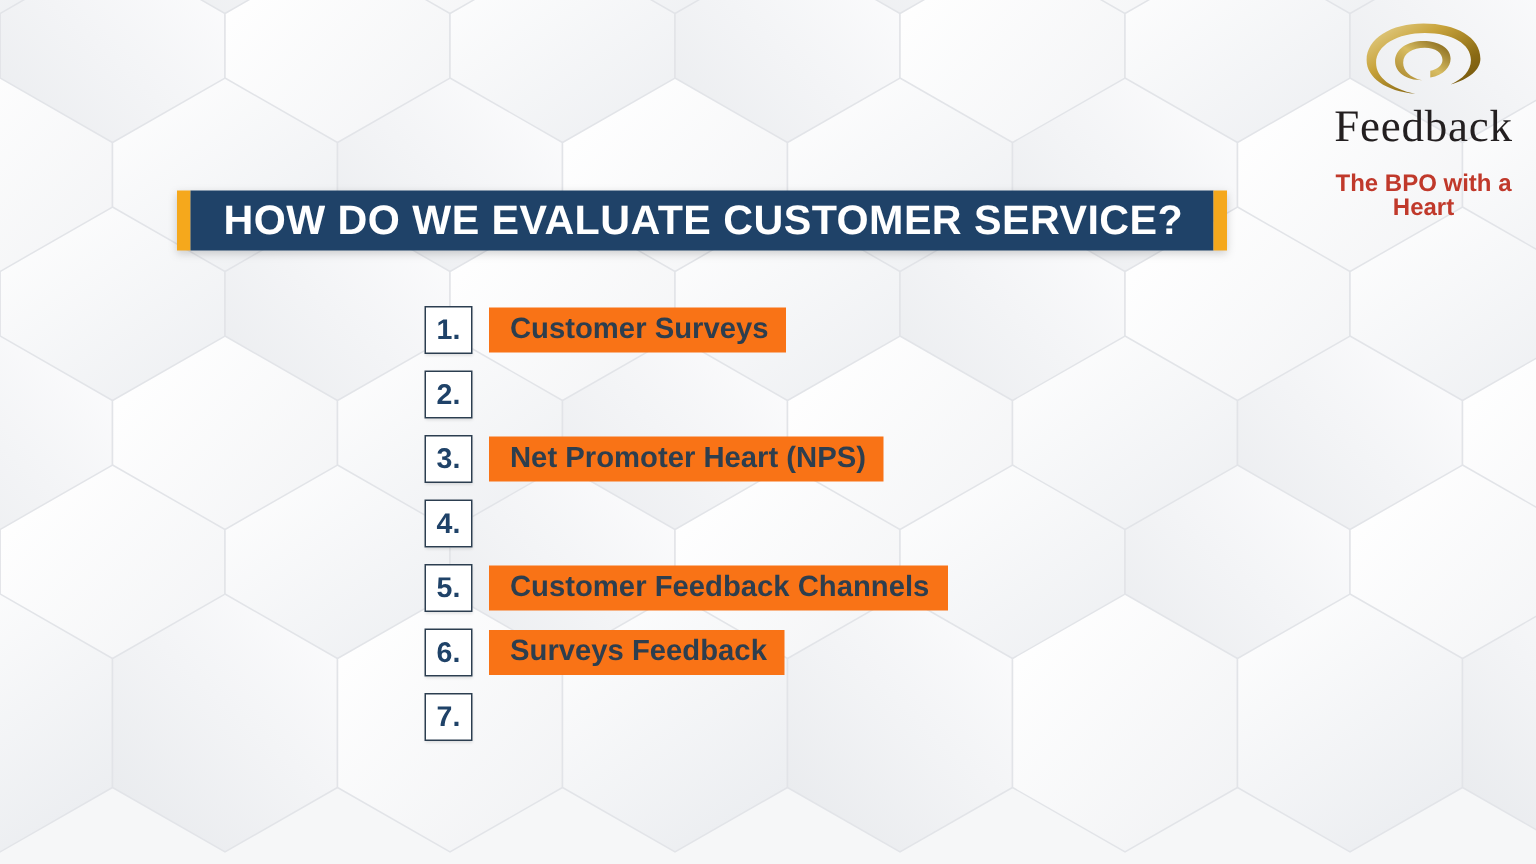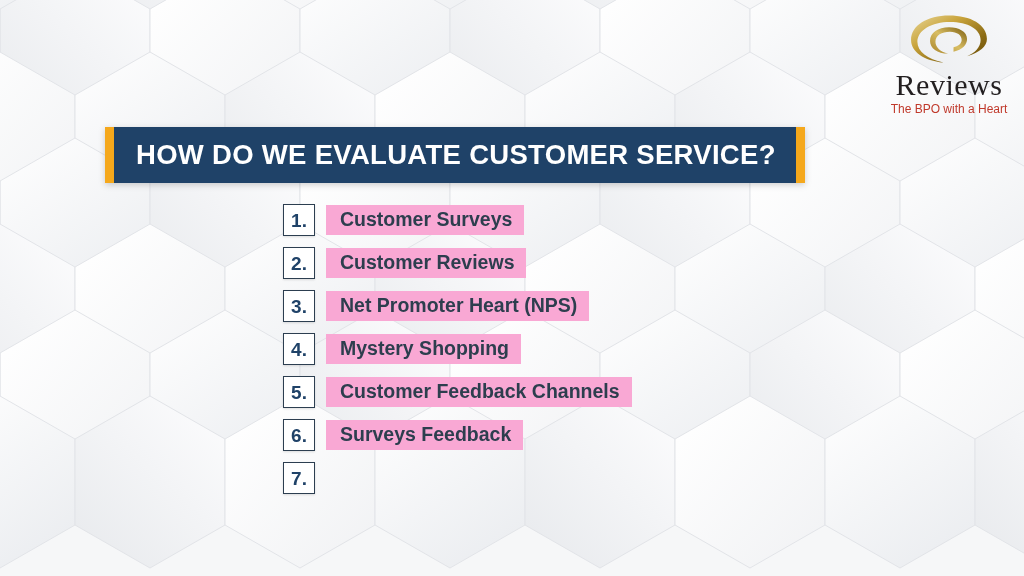--- a/index.html
+++ b/index.html
@@ -29,23 +29,23 @@
   #hex-svg {
     position: absolute;
     inset: 0;
     width: 1024px;
     height: 576px;
   }
 
   
   #title-banner {
     position: absolute;
-    left: 105px;
+    left: 118px;
     top: 127px;
-    height: 56px;
+    height: 40px;
     display: flex;
     align-items: stretch;
     filter: drop-shadow(0 2px 3px rgba(0,0,0,0.18));
   }
   .banner-accent {
     width: 9px;
     background: #f5a81c;
   }
   #banner-body {
     background: #1f4268;
@@ -86,21 +86,21 @@
     box-shadow: 0 1px 2px rgba(0,0,0,0.12);
   }
   .num-box span {
     color: #1f4268;
     font-size: 19px;
     font-weight: bold;
     line-height: 1;
   }
   .item-bar {
     margin-left: 11px;
-    background: #f9a8d4;
+    background: #f97316;
     height: 30px;
     display: flex;
     align-items: center;
     padding: 0 12px 0 14px;
   }
   .item-bar span {
     color: #2d3e4e;
     font-size: 19.5px;
     font-weight: bold;
     white-space: nowrap;
@@ -122,24 +122,24 @@
     display: block;
   }
   #logo-word {
     font-family: "Liberation Serif", serif;
     font-size: 30px;
     color: #231f20;
     line-height: 1;
     letter-spacing: 0.5px;
   }
   #logo-tagline {
-    font-size: 12px;
-    font-weight: normal;
+    font-size: 16px;
+    font-weight: bold;
     color: #c0392b;
-    margin-top: 3px;
+    margin-top: 15px;
     line-height: 1;
   }
 </style>
 </head>
 <body>
 
 <div id="slide">
 
   <div id="hex-bg">
     <svg id="hex-svg" viewBox="0 0 1024 576" preserveAspectRatio="none">
@@ -247,40 +247,34 @@
       </div>
       <div class="item-bar">
         <span>Customer Surveys</span>
       </div>
     </div>
 
     <div class="list-row">
       <div class="num-box">
         <span>2.</span>
       </div>
-      <div class="item-bar">
-        <span>Customer Reviews</span>
-      </div>
     </div>
 
     <div class="list-row">
       <div class="num-box">
         <span>3.</span>
       </div>
       <div class="item-bar">
         <span>Net Promoter Heart (NPS)</span>
       </div>
     </div>
 
     <div class="list-row">
       <div class="num-box">
         <span>4.</span>
-      </div>
-      <div class="item-bar">
-        <span>Mystery Shopping</span>
       </div>
     </div>
 
     <div class="list-row">
       <div class="num-box">
         <span>5.</span>
       </div>
       <div class="item-bar">
         <span>Customer Feedback Channels</span>
       </div>
@@ -320,17 +314,17 @@
       </defs>
 
       <path d="M92,30 C92,14 74,4 50,4 C26,4 8,15 8,31 C8,44 22,54 44,56
                C26,52 15,44 15,33 C15,20 31,11 51,11 C71,11 85,19 85,31
                C85,39 79,45 70,49 C84,45 92,38 92,30 Z" fill="url(#goldA)"></path>
 
       <path d="M70,30 C70,22 61,17 50,17 C38,17 29,23 29,32 C29,40 37,46 49,46
                C40,44 35,39 35,33 C35,26 42,22 51,22 C59,22 64,26 64,31
                C64,35 60,38 55,39 L55,44 C65,42 70,36 70,30 Z" fill="url(#goldB)"></path>
     </svg>
-    <div id="logo-word">Reviews</div>
+    <div id="logo-word">Feedback</div>
     <div id="logo-tagline">The BPO with a Heart</div>
   </div>
 
 </div>
 
 </body></html>

